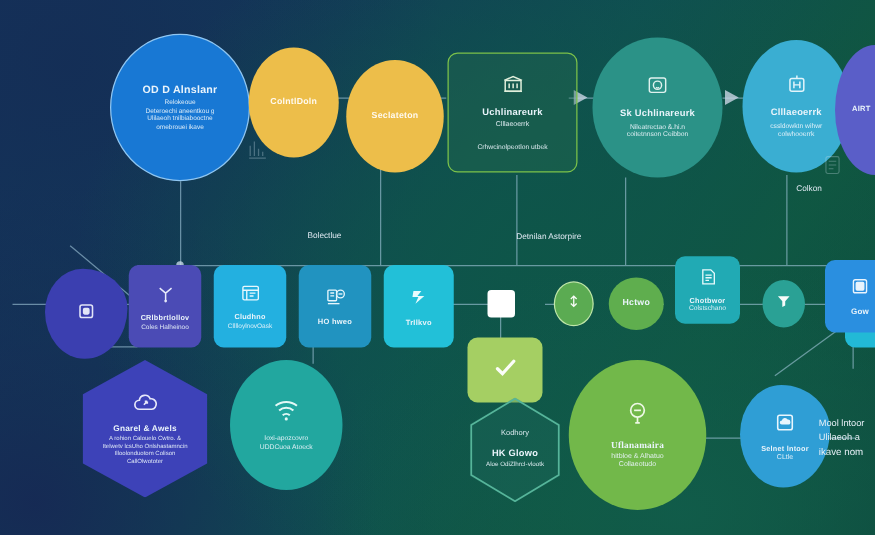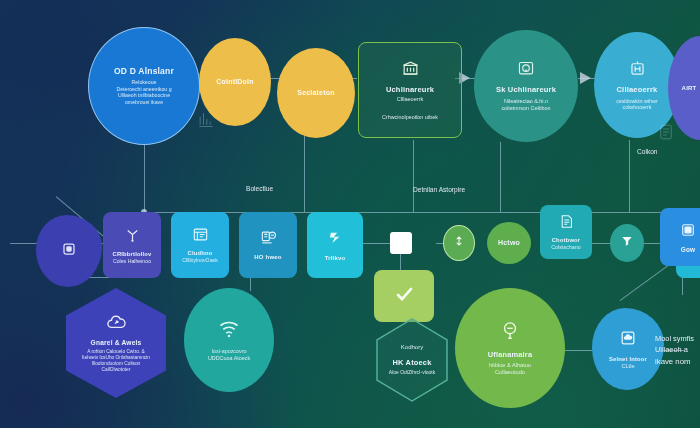--- a/index.html
+++ b/index.html
@@ -279,52 +279,52 @@
     <span class="ico">
       <svg width="24" height="24" viewBox="0 0 24 24" fill="none" stroke="#ffffff" stroke-width="2.6" stroke-linecap="round">
         <path d="M6 13l4 4L19 7"></path>
       </svg>
     </span>
   </div>
 
   <div class="node hex" style="left:376px;top:318px;width:72px;height:84px;background:rgba(34,110,96,.30);
               border:0;outline:none;">
     <div class="sub" style="font-size:6px;">Kodhory</div>
-    <div class="ttl" style="font-size:7.4px;margin-top:7px;">HK Atoeck</div>
+    <div class="ttl" style="font-size:7.4px;margin-top:7px;">HK Glowo</div>
     <div class="sub" style="font-size:5px;margin-top:2px;">Aloe OdiZlhrcI-vlootk</div>
   </div>
   <div class="node hex" style="left:376px;top:318px;width:72px;height:84px;background:
        linear-gradient(#56b59a,#56b59a) no-repeat;-webkit-mask:none;opacity:.0;"></div>
   <svg style="position:absolute;left:376px;top:318px;" width="72" height="84" viewBox="0 0 72 84" fill="none">
     <polygon points="36,1 71,22 71,62 36,83 1,62 1,22" stroke="#56b59a" stroke-width="1.4" fill="none"></polygon>
   </svg>
 
   <div class="node oval" style="left:455px;top:288px;width:110px;height:120px;background:#72b84a;">
     <span class="ico" style="margin-bottom:5px;">
       <svg width="20" height="22" viewBox="0 0 22 24" fill="none" stroke="#f3fbec" stroke-width="1.5">
         <circle cx="11" cy="9" r="6"></circle>
           <path d="M8 9h6"></path>
           <path d="M11 15v5M9 20h4"></path>
       </svg>
     </span>
-    <div class="ttl" style="font-size:7.4px;">Uflanamaira</div>
+    <div class="ttl" style="font-size:7.4px;font-family:Liberation Serif, serif;">Uflanamaira</div>
     <div class="sub" style="font-size:5.6px;margin-top:2px;">hitbloe &amp; Alhatuo</div>
     <div class="sub" style="font-size:5.6px;">Collaeotudo</div>
   </div>
 
   <div class="node blob" style="left:592px;top:308px;width:72px;height:82px;background:#2f9ed5;">
     <span class="ico" style="margin-bottom:4px;">
       <svg width="20" height="20" viewBox="0 0 24 24" fill="none" stroke="#f1faff" stroke-width="1.5">
         <rect x="5" y="5" width="14" height="14" rx="2"></rect>
         <path d="M9 14a2 2 0 010-4 3 3 0 015.6-.8A2.2 2.2 0 0115 14z" fill="#f1faff" stroke="none"></path>
       </svg>
     </span>
     <div class="ttl" style="font-size:5.8px;">Selnet lntoor</div>
     <div class="sub" style="font-size:5.6px;">CLtle</div>
   </div>
 
   <div style="position:absolute;left:655px;top:333px;color:#e6eff6;line-height:1.55;">
-    <div style="font-size:7.4px;">Mool symfis</div>
+    <div style="font-size:7.4px;">Mool lntoor</div>
     <div style="font-size:7.4px;">Ulilaeoh a</div>
     <div style="font-size:7.8px;">ikave nom</div>
   </div>
 
 </div>
 
 </body></html>

